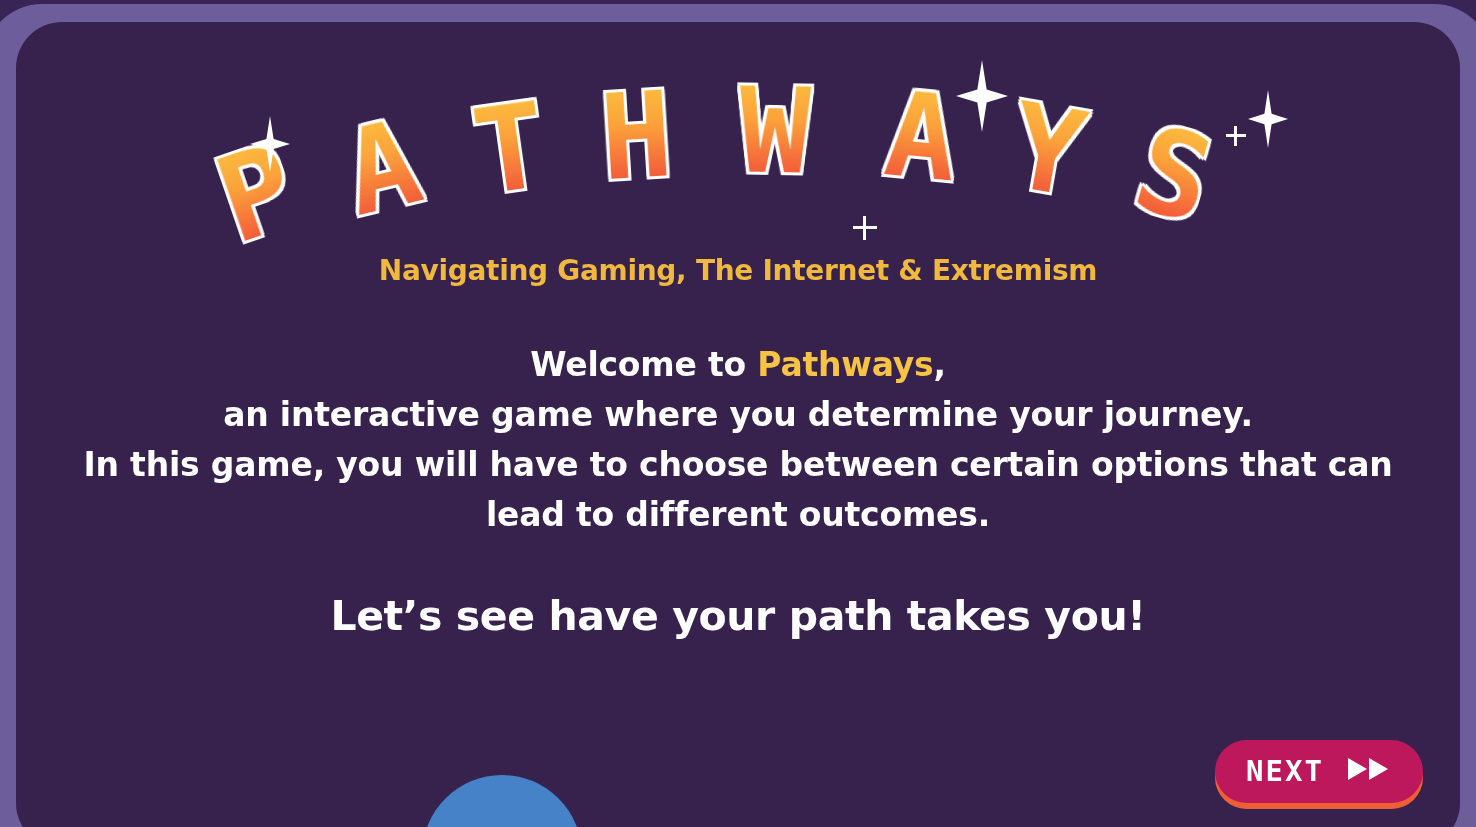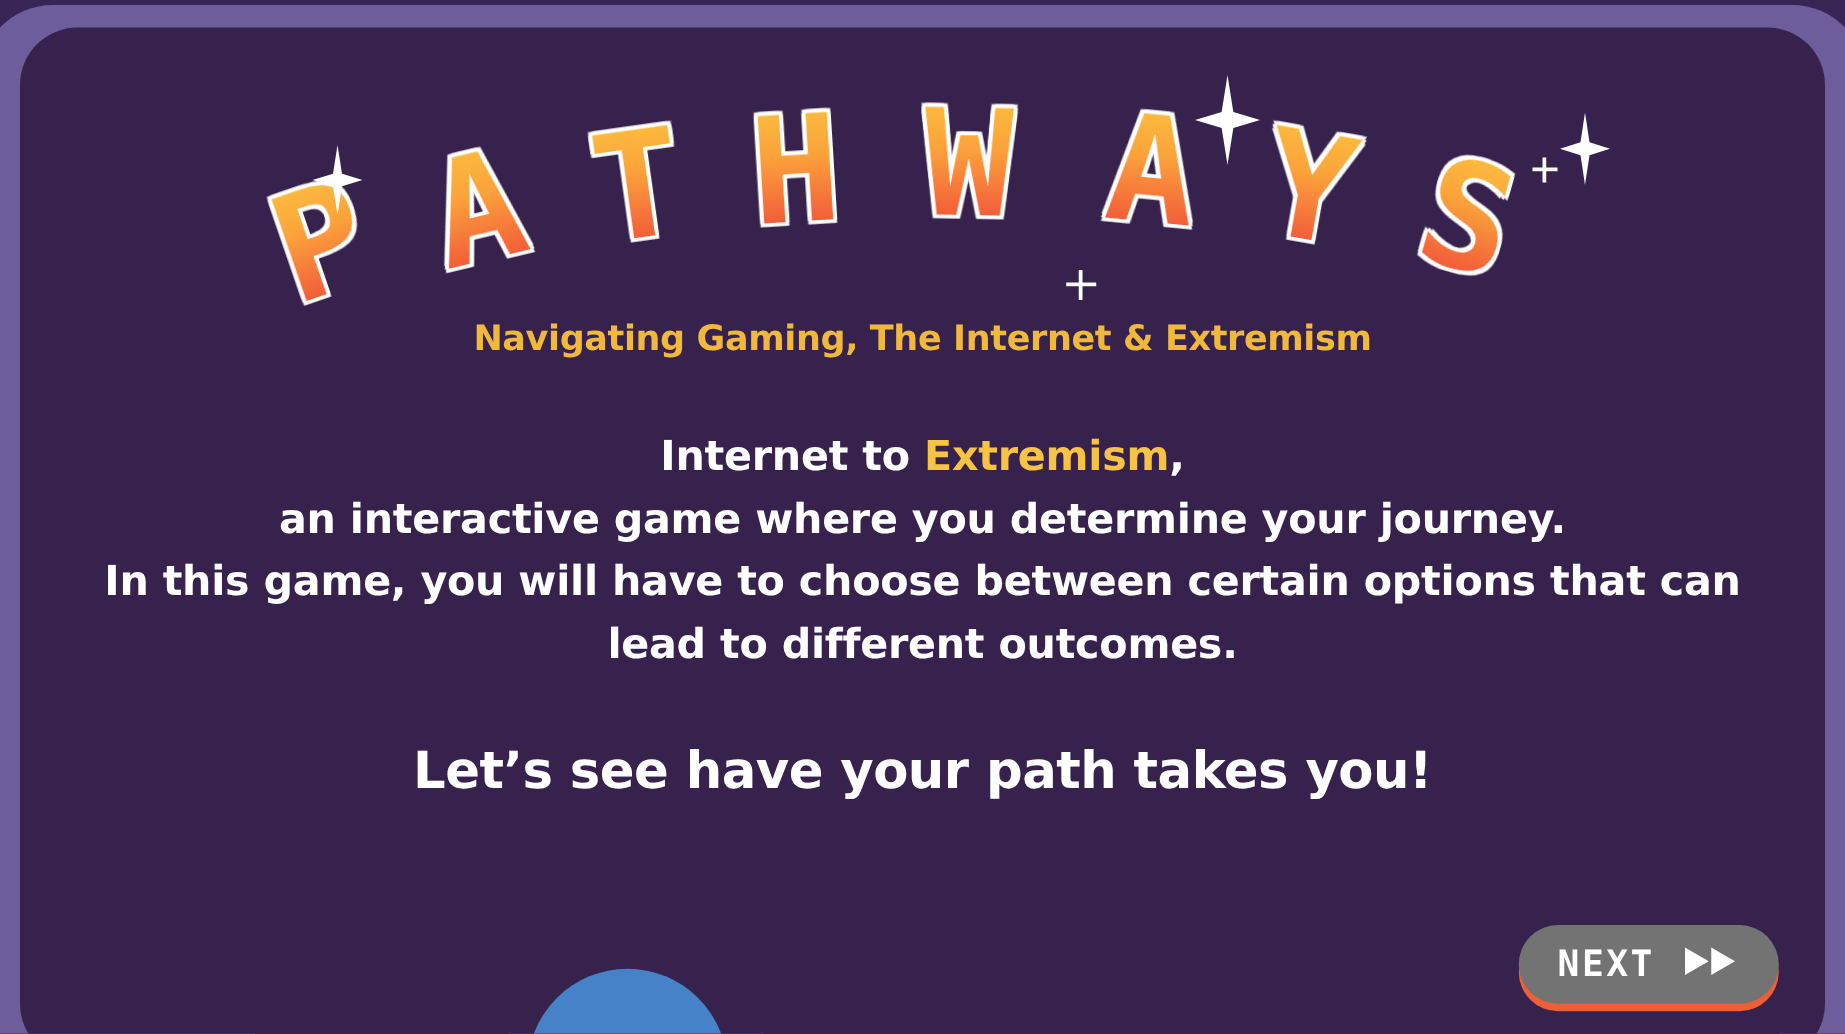--- a/index.html
+++ b/index.html
@@ -105,21 +105,21 @@
     letter-spacing:-.4px;
   }
 
   
   .next-btn{
     position:absolute;
     right:37px; bottom:46px;
     width:208px; height:63px;
     border:none;
     border-radius:34px;
-    background:#737373;
+    background:#be185d;
     box-shadow:0 6px 0 0 #ef5f36;
     display:flex; align-items:center; justify-content:center;
     gap:22px;
     cursor:pointer;
     padding:0 0 2px 0;
   }
   .next-label{
     font-family:"DejaVu Sans Mono", monospace;
     font-weight:bold;
     font-size:29px;
@@ -169,21 +169,21 @@
     <div style="position:absolute; left:0; right:0; top:232px; text-align:center;
                 color:#f0b93e; font-family:'DejaVu Sans',sans-serif;
                 font-size:28px; font-weight:700; letter-spacing:-.3px;">
       <span>Navigating Gaming, The Internet &amp; Extremism</span>
     </div>
 
     <div class="copy">
 
       <div class="line">
         <div>
-          <span>Internet to </span><span class="hl">Extremism</span><span>,</span>
+          <span>Welcome to </span><span class="hl">Pathways</span><span>,</span>
         </div>
         <div>an interactive game where you determine your journey.</div>
       </div>
 
       <div class="line para2" style="max-width:1310px; margin-left:auto; margin-right:auto;">
         <span>In this game, you will have to choose between certain options that can lead to different outcomes.</span>
       </div>
 
       <div class="line para3">
         <span>Let’s see have your path takes you!</span>

